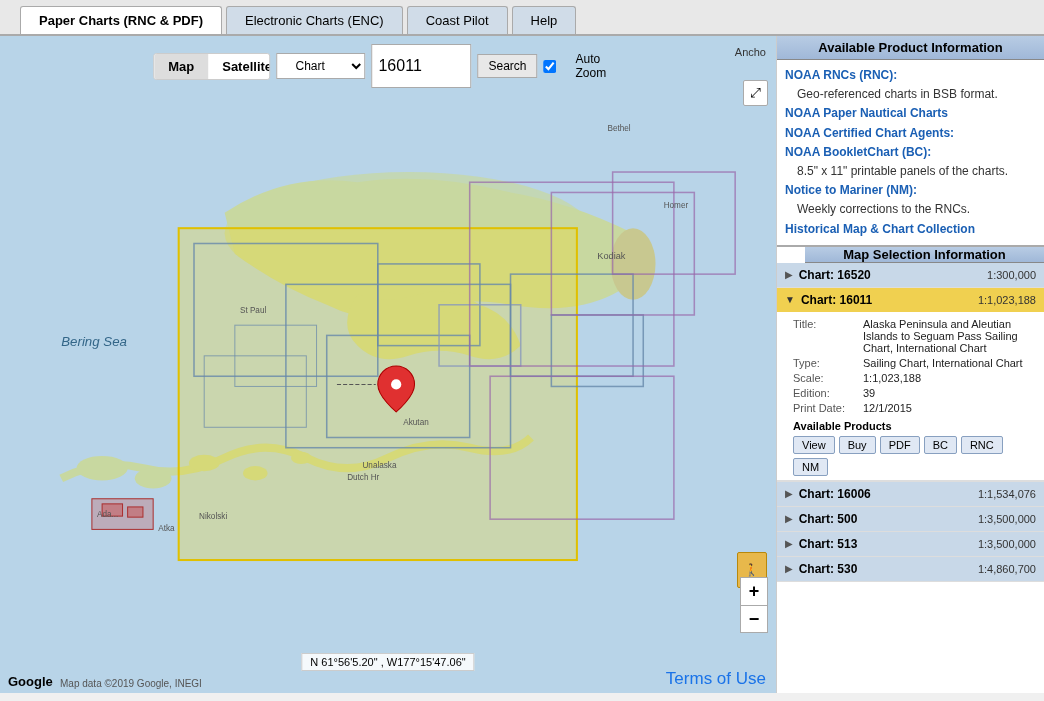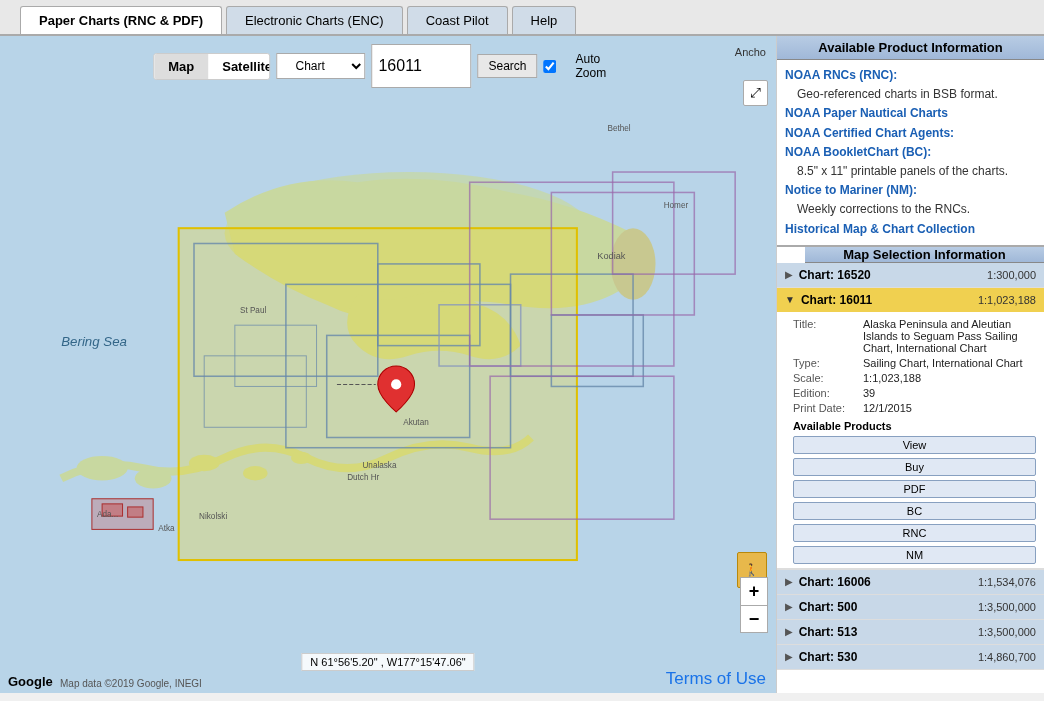--- a/index.html
+++ b/index.html
@@ -266,21 +266,21 @@
       padding: 6px 8px 4px 16px;
       font-size: 11px;
       border-bottom: 1px solid #ddd;
       display: none;
     }
     .chart-detail.visible { display: block; }
     .detail-row { display: flex; margin-bottom: 3px; }
     .detail-label { width: 70px; color: #555; flex-shrink: 0; }
     .detail-value { color: #222; }
     .avail-products-label { font-weight: bold; margin: 6px 0 4px; }
-    .product-btns { display: flex; gap: 4px; flex-wrap: wrap; flex-direction: column; }
+    .product-btns { display: flex; gap: 4px; flex-wrap: wrap; }
     .product-btn {
       padding: 2px 8px;
       background: #e0e8f4;
       border: 1px solid #88a0c0;
       cursor: pointer;
       font-size: 11px;
       border-radius: 2px;
     }
 
     

